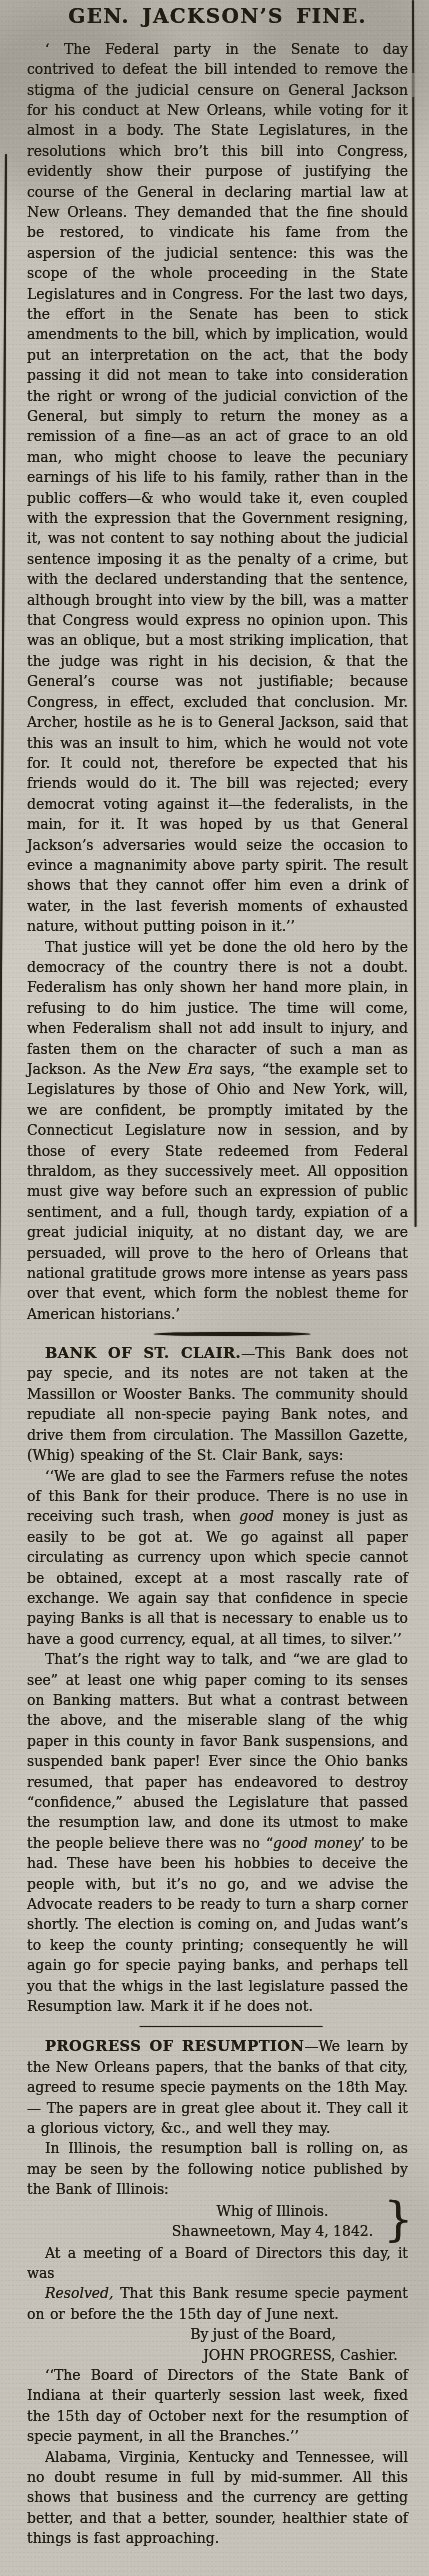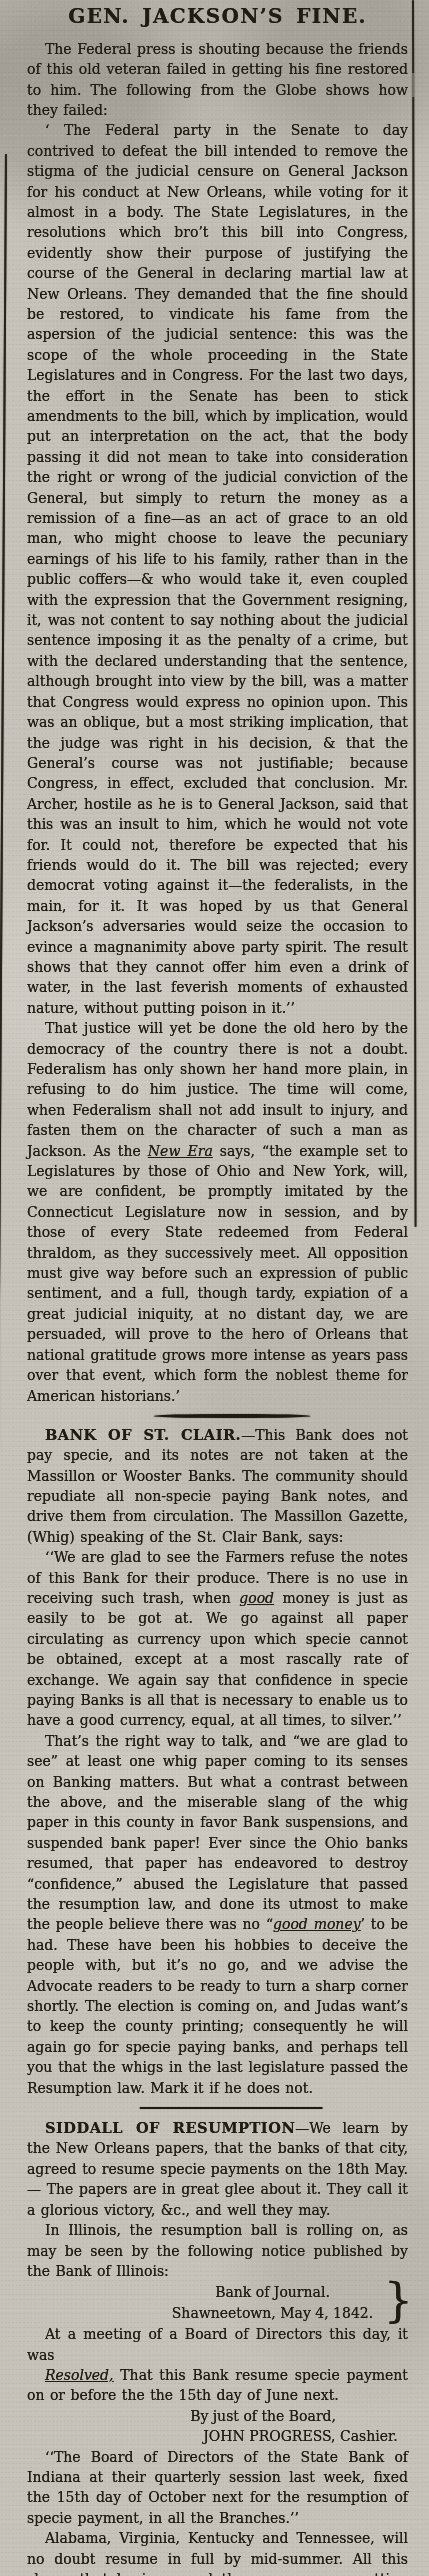--- a/index.html
+++ b/index.html
@@ -43,21 +43,21 @@
     font-size:14px;line-height:20.4px;
     text-shadow:0 0 0.6px rgba(28,22,12,.85);
     filter:blur(0.1px);
   }
   .heading{
     font-size:20px;font-weight:bold;text-align:center;
     letter-spacing:1.3px;word-spacing:4.2px;margin:3.1px 0 11.5px;line-height:21px;
   }
   .para{margin:0;text-indent:18px;text-align:justify;word-spacing:1px;}
   .seg-b{font-weight:bold;font-size:14.6px;letter-spacing:0.5px;}
-  .seg-i{font-style:italic;text-decoration:underline;}
+  .seg-i{font-style:italic;}
   .divider{clear:both;}
   .divider.swell{
     width:157px;height:4.2px;background:#201b12;border-radius:50%;
     margin:7.8px auto 6.8px;transform:translateX(14.6px);
     box-shadow:0 0 1px rgba(32,27,18,.85);
   }
   .divider.line{
     width:183px;height:1.6px;background:#201b12;border-radius:1px;
     margin:9.4px auto 9px;transform:translateX(13.6px);
     box-shadow:0 0 0.8px rgba(32,27,18,.9);
@@ -73,32 +73,31 @@
   .sig .l1{padding-right:10.4px;}
 </style>
 </head>
 <body style="background-color: rgb(198, 194, 186); color: rgb(33, 28, 18);">
 
 <div class="rule-v" id="rule-left"></div>
 <div class="rule-v" id="rule-right"></div>
 
 <div id="column">
     <h1 class="heading">GEN. JACKSON’S FINE.</h1>
-    <p class="para"><span class="seg">The Federal press is shouting because the friends of this old veteran failed in getting his fine restored to him. The following from the Globe shows how they failed:</span></p>
     <p class="para"><span class="seg">‘ The Federal party in the Senate to day contrived to defeat the bill intended to remove the stigma of the judicial censure on General Jackson for his conduct at New Orleans, while voting for it almost in a body. The State Legislatures, in the resolutions which bro’t this bill into Congress, evidently show their purpose of justifying the course of the General in declaring martial law at New Orleans. They demanded that the fine should be restored, to vindicate his fame from the aspersion of the judicial sentence: this was the scope of the whole proceeding in the State Legislatures and in Congress. For the last two days, the effort in the Senate has been to stick amendments to the bill, which by implication, would put an interpretation on the act, that the body passing it did not mean to take into consideration the right or wrong of the judicial conviction of the General, but simply to return the money as a remission of a fine—as an act of grace to an old man, who might choose to leave the pecuniary earnings of his life to his family, rather than in the public coffers—&amp; who would take it, even coupled with the expression that the Government resigning, it, was not content to say nothing about the judicial sentence imposing it as the penalty of a crime, but with the declared understanding that the sentence, although brought into view by the bill, was a matter that Congress would express no opinion upon. This was an oblique, but a most striking implication, that the judge was right in his decision, &amp; that the General’s course was not justifiable; because Congress, in effect, excluded that conclusion. Mr. Archer, hostile as he is to General Jackson, said that this was an insult to him, which he would not vote for. It could not, therefore be expected that his friends would do it. The bill was rejected; every democrat voting against it—the federalists, in the main, for it. It was hoped by us that General Jackson’s adversaries would seize the occasion to evince a magnanimity above party spirit. The result shows that they cannot offer him even a drink of water, in the last feverish moments of exhausted nature, without putting poison in it.’’</span></p>
     <p class="para"><span class="seg">That justice will yet be done the old hero by the democracy of the country there is not a doubt. Federalism has only shown her hand more plain, in refusing to do him justice. The time will come, when Federalism shall not add insult to injury, and fasten them on the character of such a man as Jackson. As the </span><span class="seg-i">New Era</span><span class="seg"> says, “the example set to Legislatures by those of Ohio and New York, will, we are confident, be promptly imitated by the Connecticut Legislature now in session, and by those of every State redeemed from Federal thraldom, as they successively meet. All opposition must give way before such an expression of public sentiment, and a full, though tardy, expiation of a great judicial iniquity, at no distant day, we are persuaded, will prove to the hero of Orleans that national gratitude grows more intense as years pass over that event, which form the noblest theme for American historians.’</span></p>
     <div class="divider swell"></div>
     <p class="para"><span class="seg-b">BANK OF ST. CLAIR.</span><span class="seg">—This Bank does not pay specie, and its notes are not taken at the Massillon or Wooster Banks. The community should repudiate all non-specie paying Bank notes, and drive them from circulation. The Massillon Gazette, (Whig) speaking of the St. Clair Bank, says:</span></p>
     <p class="para"><span class="seg">‘‘We are glad to see the Farmers refuse the notes of this Bank for their produce. There is no use in receiving such trash, when </span><span class="seg-i">good</span><span class="seg"> money is just as easily to be got at. We go against all paper circulating as currency upon which specie cannot be obtained, except at a most rascally rate of exchange. We again say that confidence in specie paying Banks is all that is necessary to enable us to have a good currency, equal, at all times, to silver.’’</span></p>
     <p class="para"><span class="seg">That’s the right way to talk, and “we are glad to see” at least one whig paper coming to its senses on Banking matters. But what a contrast between the above, and the miserable slang of the whig paper in this county in favor Bank suspensions, and suspended bank paper! Ever since the Ohio banks resumed, that paper has endeavored to destroy “confidence,” abused the Legislature that passed the resumption law, and done its utmost to make the people believe there was no “</span><span class="seg-i">good money</span><span class="seg">’ to be had. These have been his hobbies to deceive the people with, but it’s no go, and we advise the Advocate readers to be ready to turn a sharp corner shortly. The election is coming on, and Judas want’s to keep the county printing; consequently he will again go for specie paying banks, and perhaps tell you that the whigs in the last legislature passed the Resumption law. Mark it if he does not.</span></p>
     <div class="divider line"></div>
-    <p class="para"><span class="seg-b">SIDDALL OF RESUMPTION</span><span class="seg">—We learn by the New Orleans papers, that the banks of that city, agreed to resume specie payments on the 18th May.— The papers are in great glee about it. They call it a glorious victory, &amp;c., and well they may.</span></p>
+    <p class="para"><span class="seg-b">PROGRESS OF RESUMPTION</span><span class="seg">—We learn by the New Orleans papers, that the banks of that city, agreed to resume specie payments on the 18th May.— The papers are in great glee about it. They call it a glorious victory, &amp;c., and well they may.</span></p>
     <p class="para"><span class="seg">In Illinois, the resumption ball is rolling on, as may be seen by the following notice published by the Bank of Illinois:</span></p>
     <div class="notice">
-      <div class="nline">Bank of Journal.</div>
+      <div class="nline">Whig of Illinois.</div>
       <div class="nline">Shawneetown, May 4, 1842.</div>
       <span class="brace">}</span>
     </div>
     <p class="para"><span class="seg">At a meeting of a Board of Directors this day, it was</span></p>
     <p class="para"><span class="seg-i">Resolved,</span><span class="seg"> That this Bank resume specie payment on or before the the 15th day of June next.</span></p>
     <div class="sig">
       <div class="l0">By just of the Board,</div>
       <div class="l1">JOHN PROGRESS, Cashier.</div>
     </div>
     <p class="para"><span class="seg">‘‘The Board of Directors of the State Bank of Indiana at their quarterly session last week, fixed the 15th day of October next for the resumption of specie payment, in all the Branches.’’</span></p>

